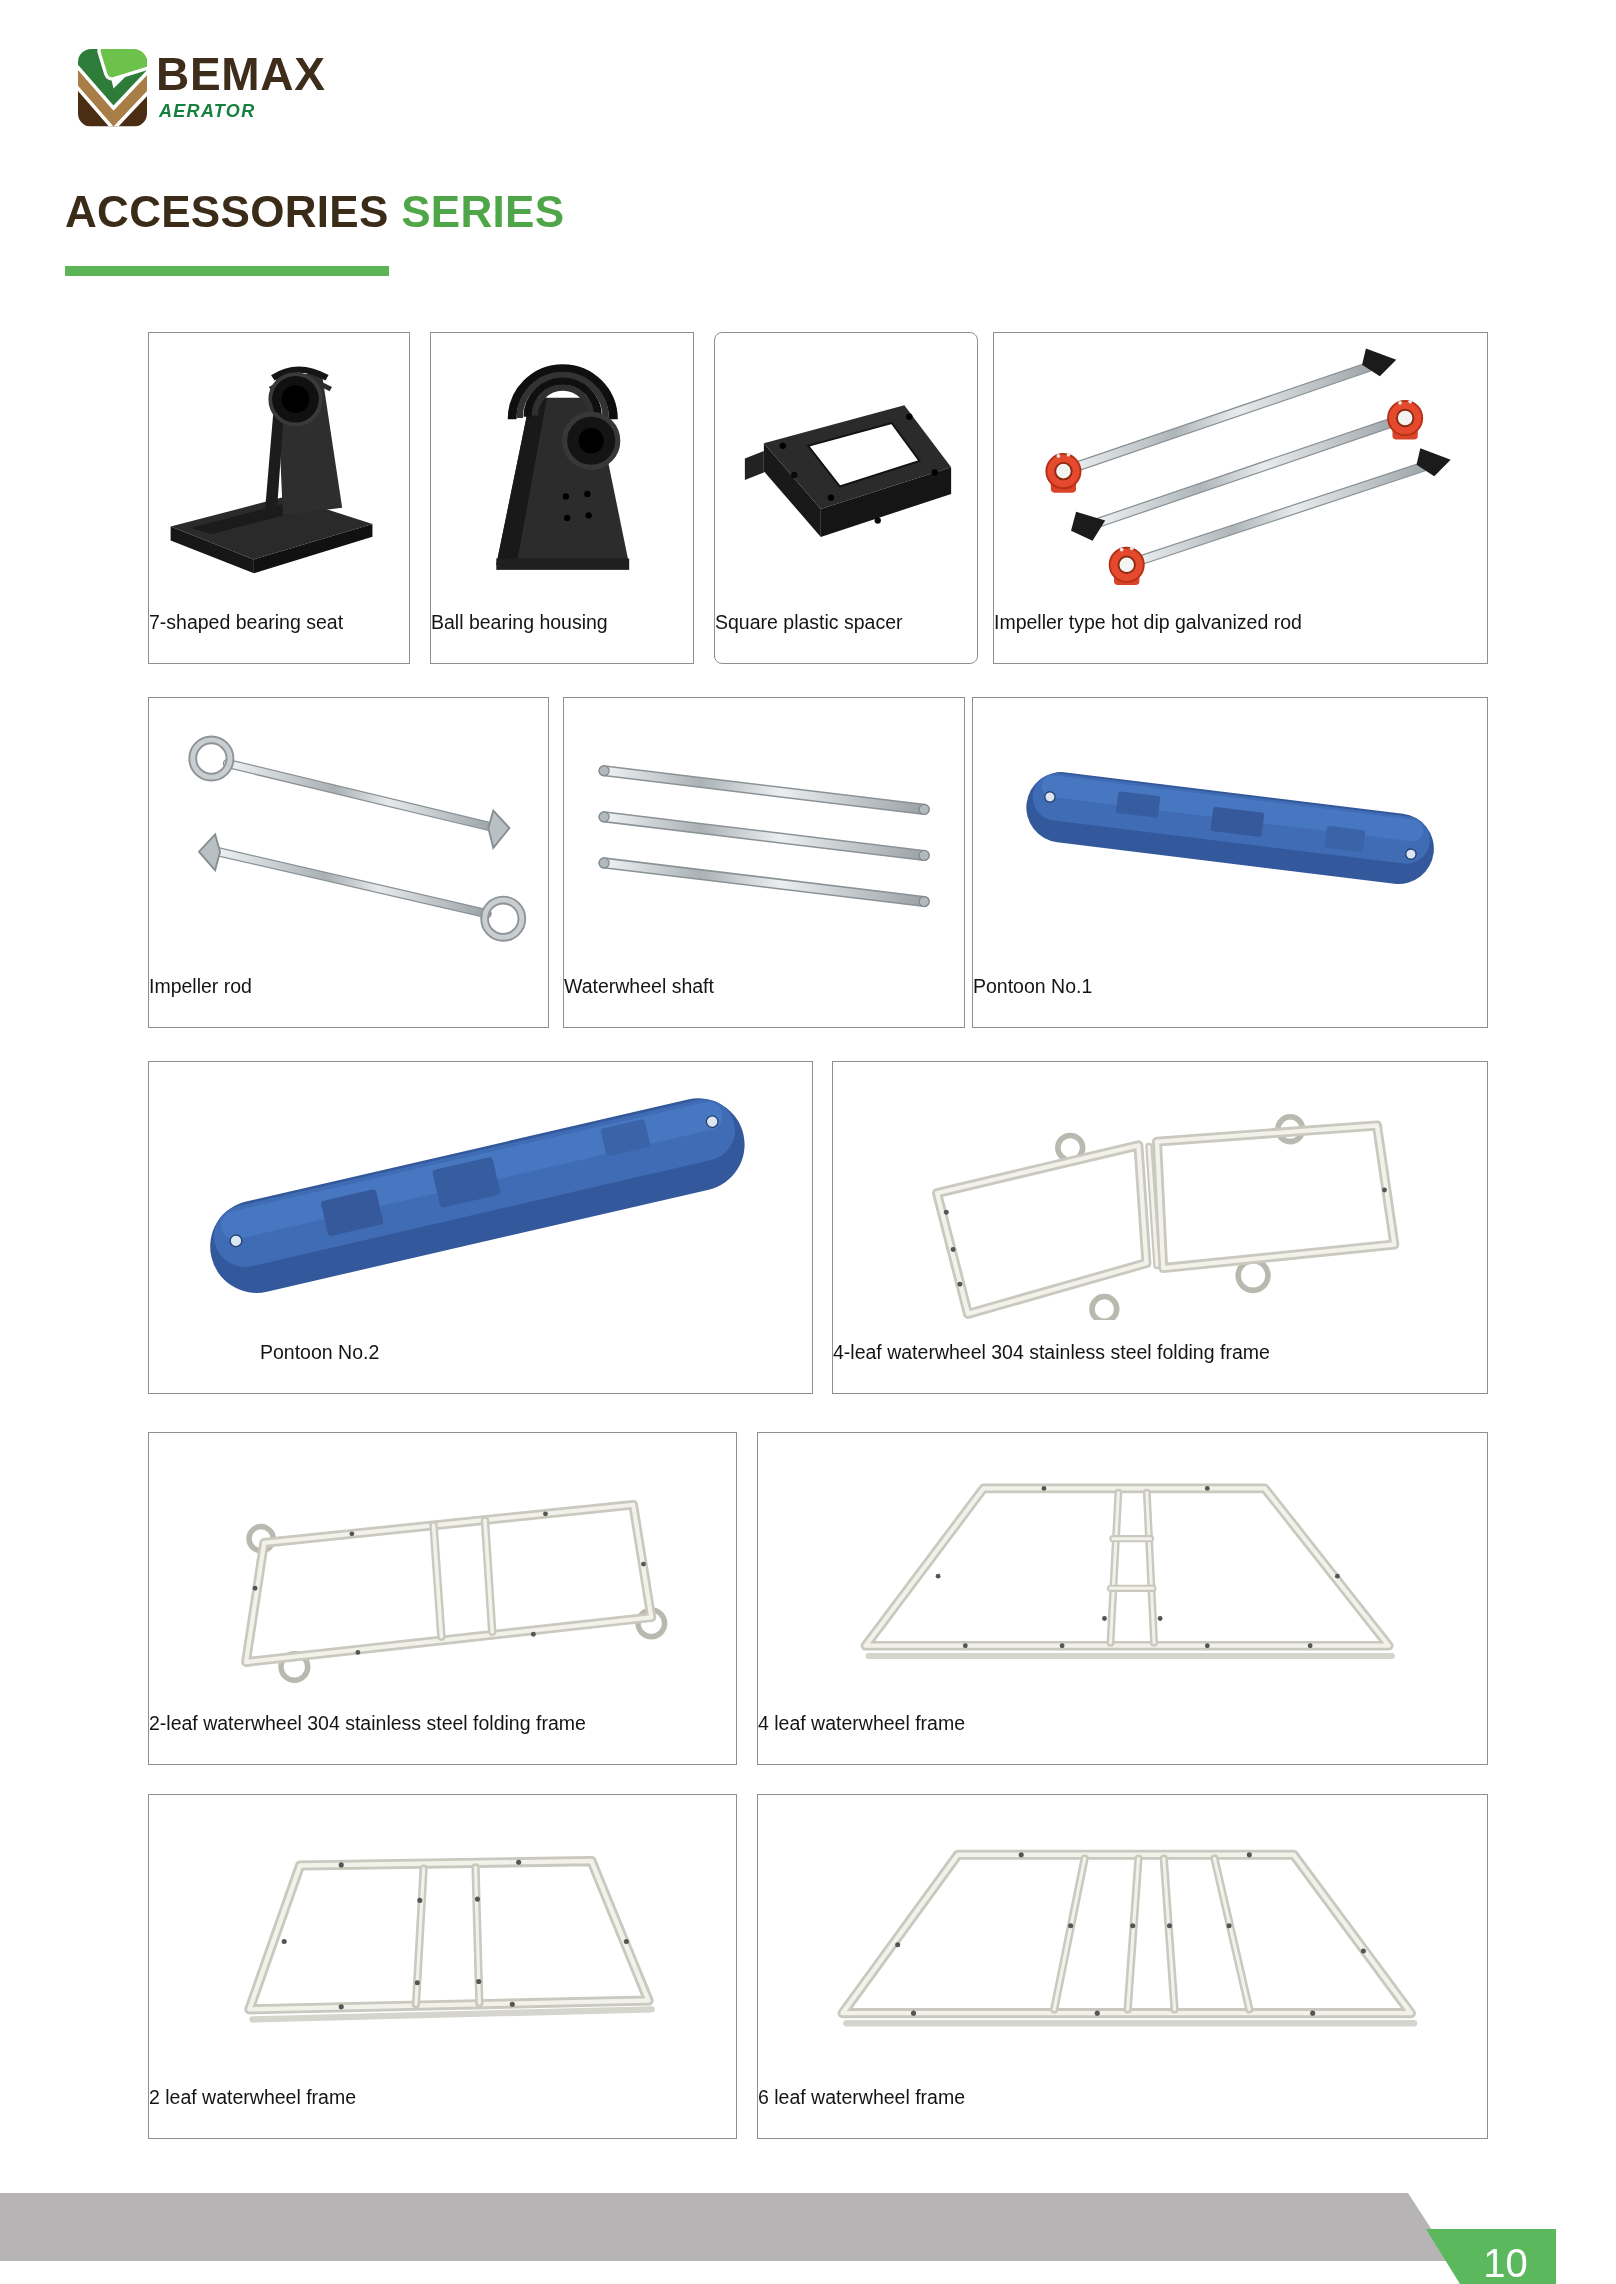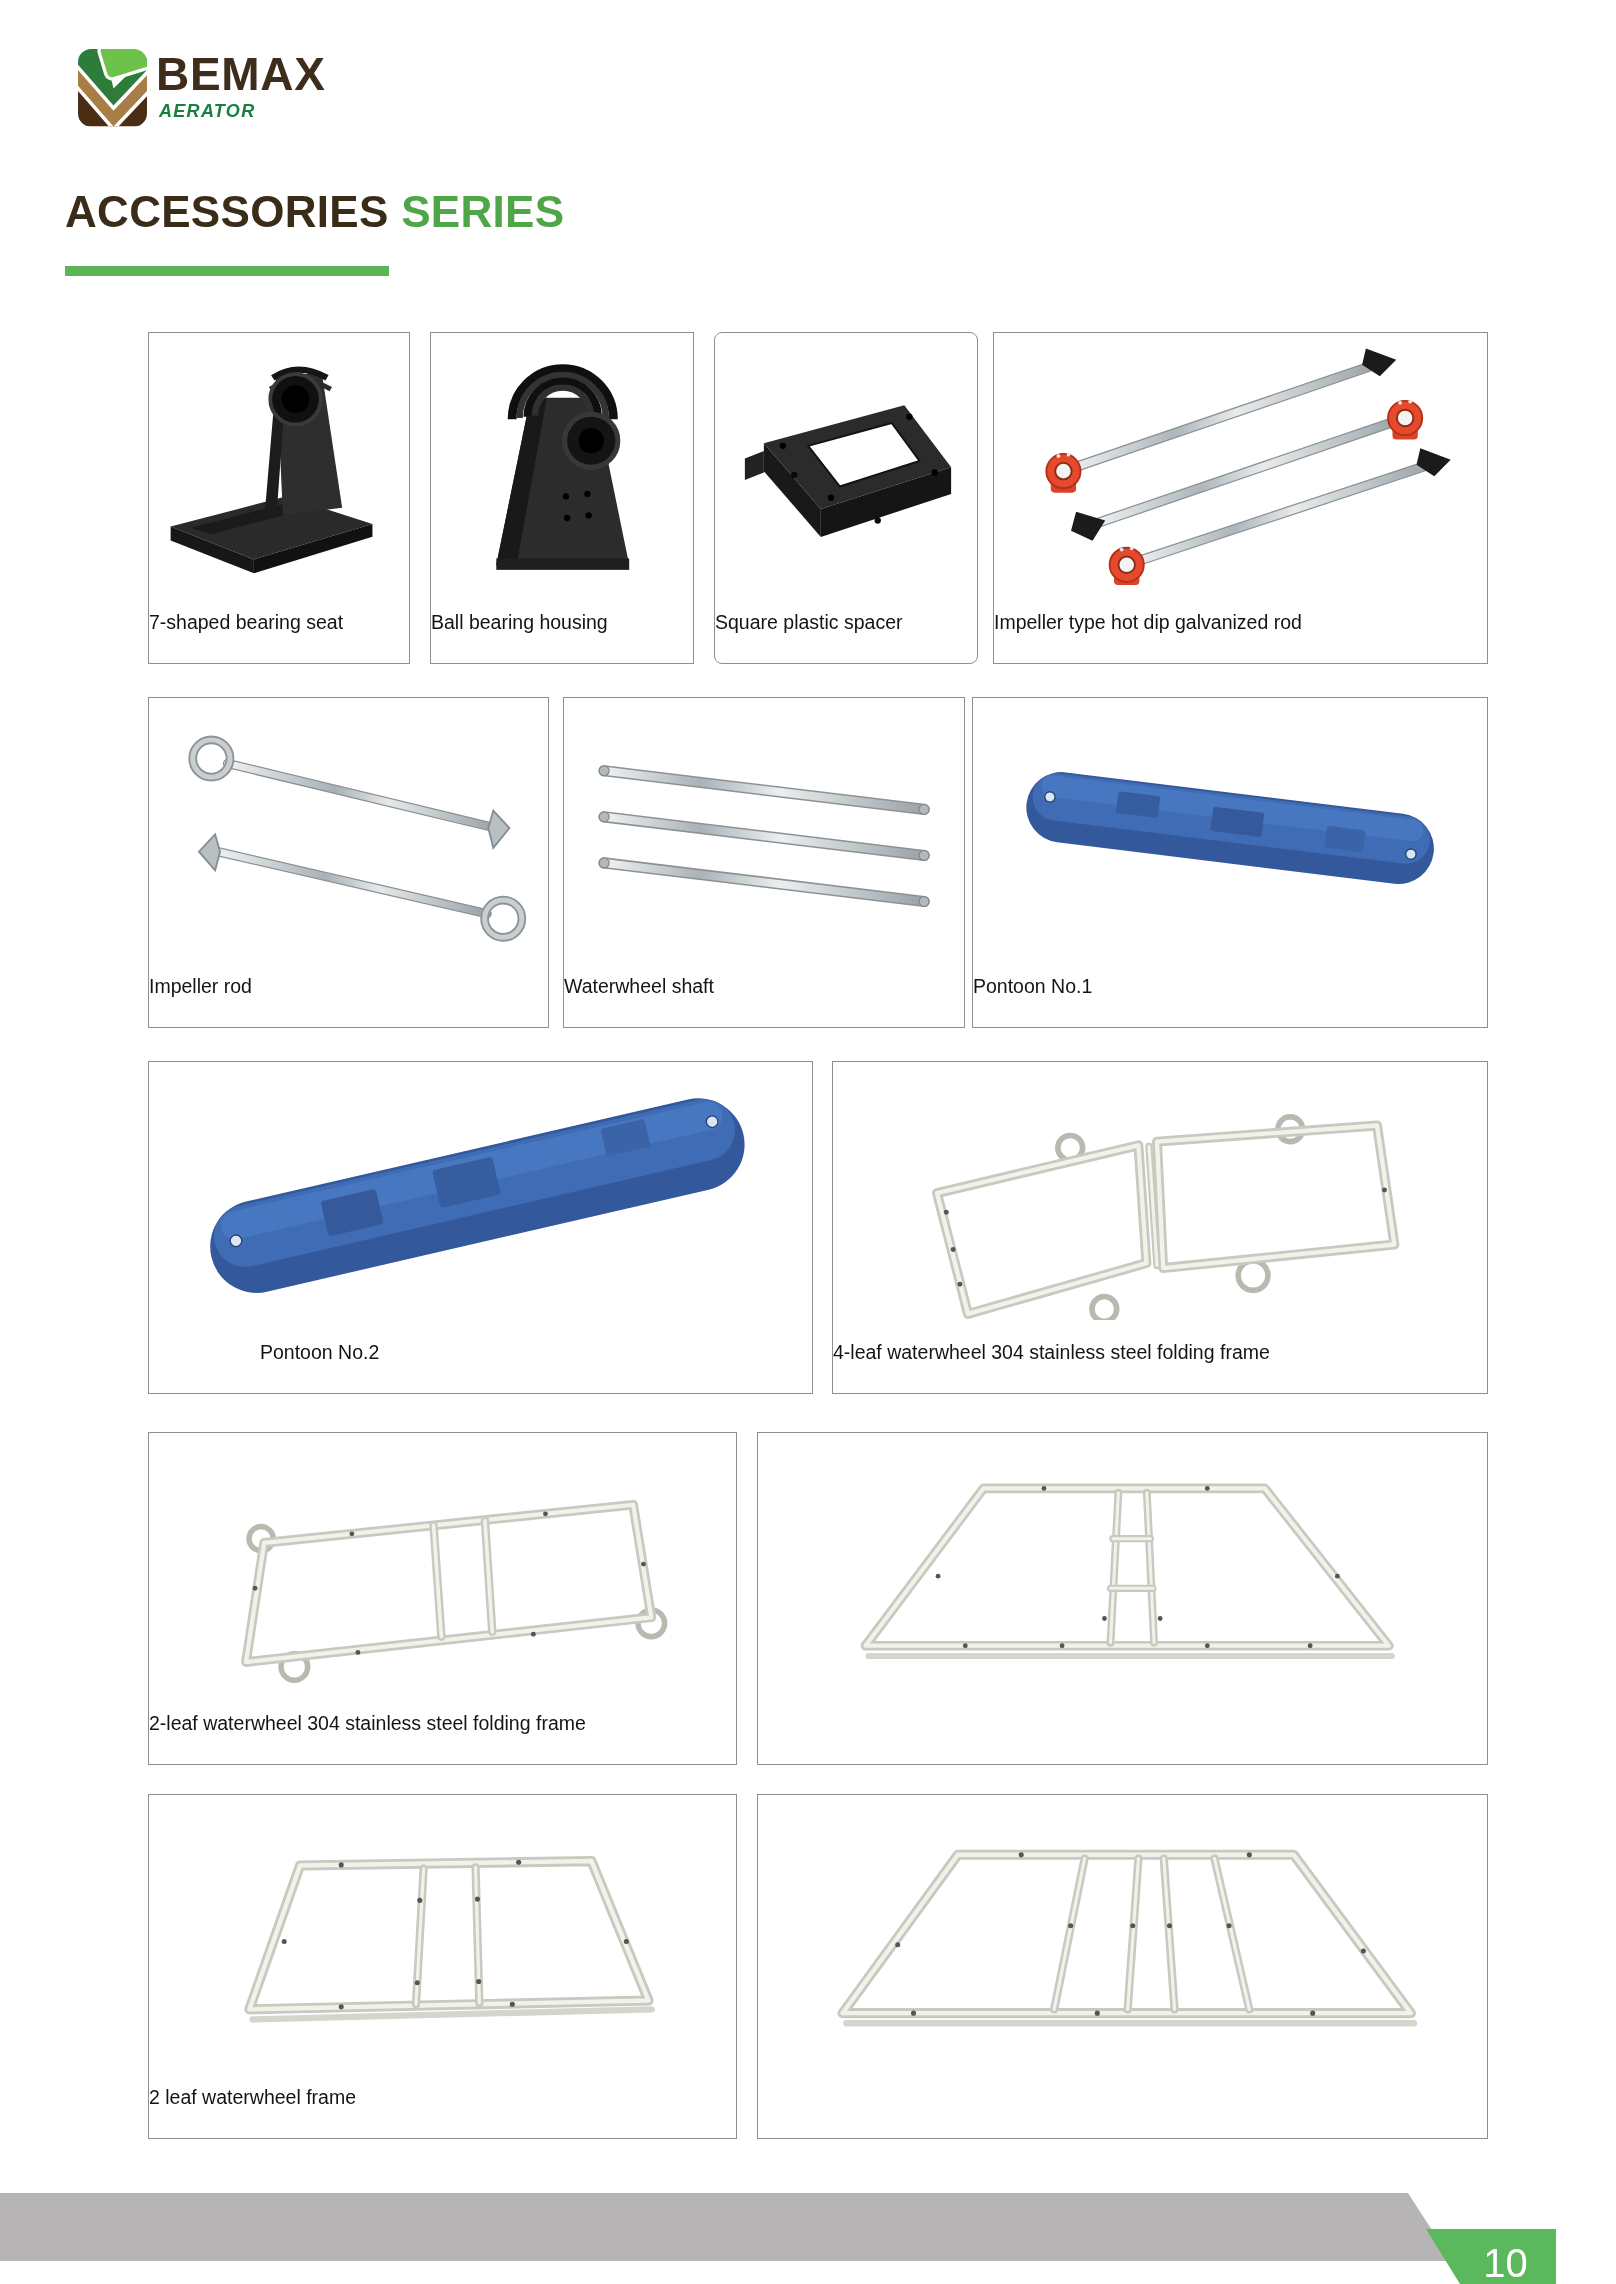--- a/index.html
+++ b/index.html
@@ -330,20 +330,21 @@
       <circle cx="300" cy="345" r="4" fill="#555555"></circle>
         <circle cx="460" cy="345" r="4" fill="#555555"></circle>
       <circle cx="700" cy="345" r="4" fill="#555555"></circle>
         <circle cx="870" cy="345" r="4" fill="#555555"></circle>
       <circle cx="255" cy="230" r="4" fill="#555555"></circle>
         <circle cx="915" cy="230" r="4" fill="#555555"></circle>
       <circle cx="530" cy="300" r="4" fill="#555555"></circle>
         <circle cx="622" cy="300" r="4" fill="#555555"></circle>
     </svg>
   </div>
+  <div class="card-label">4 leaf waterwheel frame</div>
 </div>
 
 <div class="card" style="left:148px;top:1794px;width:589px;height:345px;">
   <div class="card-art">
     <svg viewBox="0 0 900 420" preserveAspectRatio="xMidYMid meet">
       <g fill="none" stroke-linejoin="round" stroke-linecap="round">
         <path d="M225,105 L685,98 L775,318 L145,332 Z" stroke="#c9c9c0" stroke-width="16"></path>
         <path d="M225,105 L685,98 L775,318 L145,332 Z" stroke="#f2f2ea" stroke-width="7"></path>
         <path d="M150,348 L780,332" stroke="#d5d5cd" stroke-width="10"></path>
         <path d="M420,110 L408,324" stroke="#c9c9c0" stroke-width="13"></path>
@@ -388,19 +389,20 @@
         <circle cx="520" cy="338" r="4" fill="#555555"></circle>
       <circle cx="860" cy="338" r="4" fill="#555555"></circle>
         <circle cx="205" cy="230" r="4" fill="#555555"></circle>
       <circle cx="940" cy="240" r="4" fill="#555555"></circle>
         <circle cx="478" cy="200" r="4" fill="#555555"></circle>
       <circle cx="576" cy="200" r="4" fill="#555555"></circle>
         <circle cx="634" cy="200" r="4" fill="#555555"></circle>
       <circle cx="728" cy="200" r="4" fill="#555555"></circle>
     </svg>
   </div>
+  <div class="card-label">6 leaf waterwheel frame</div>
 </div>
 
 <div class="abs footer-gray"></div>
 <div class="abs footer-green">
   <span class="page-number">10</span>
 </div>
 
 
 </body></html>

